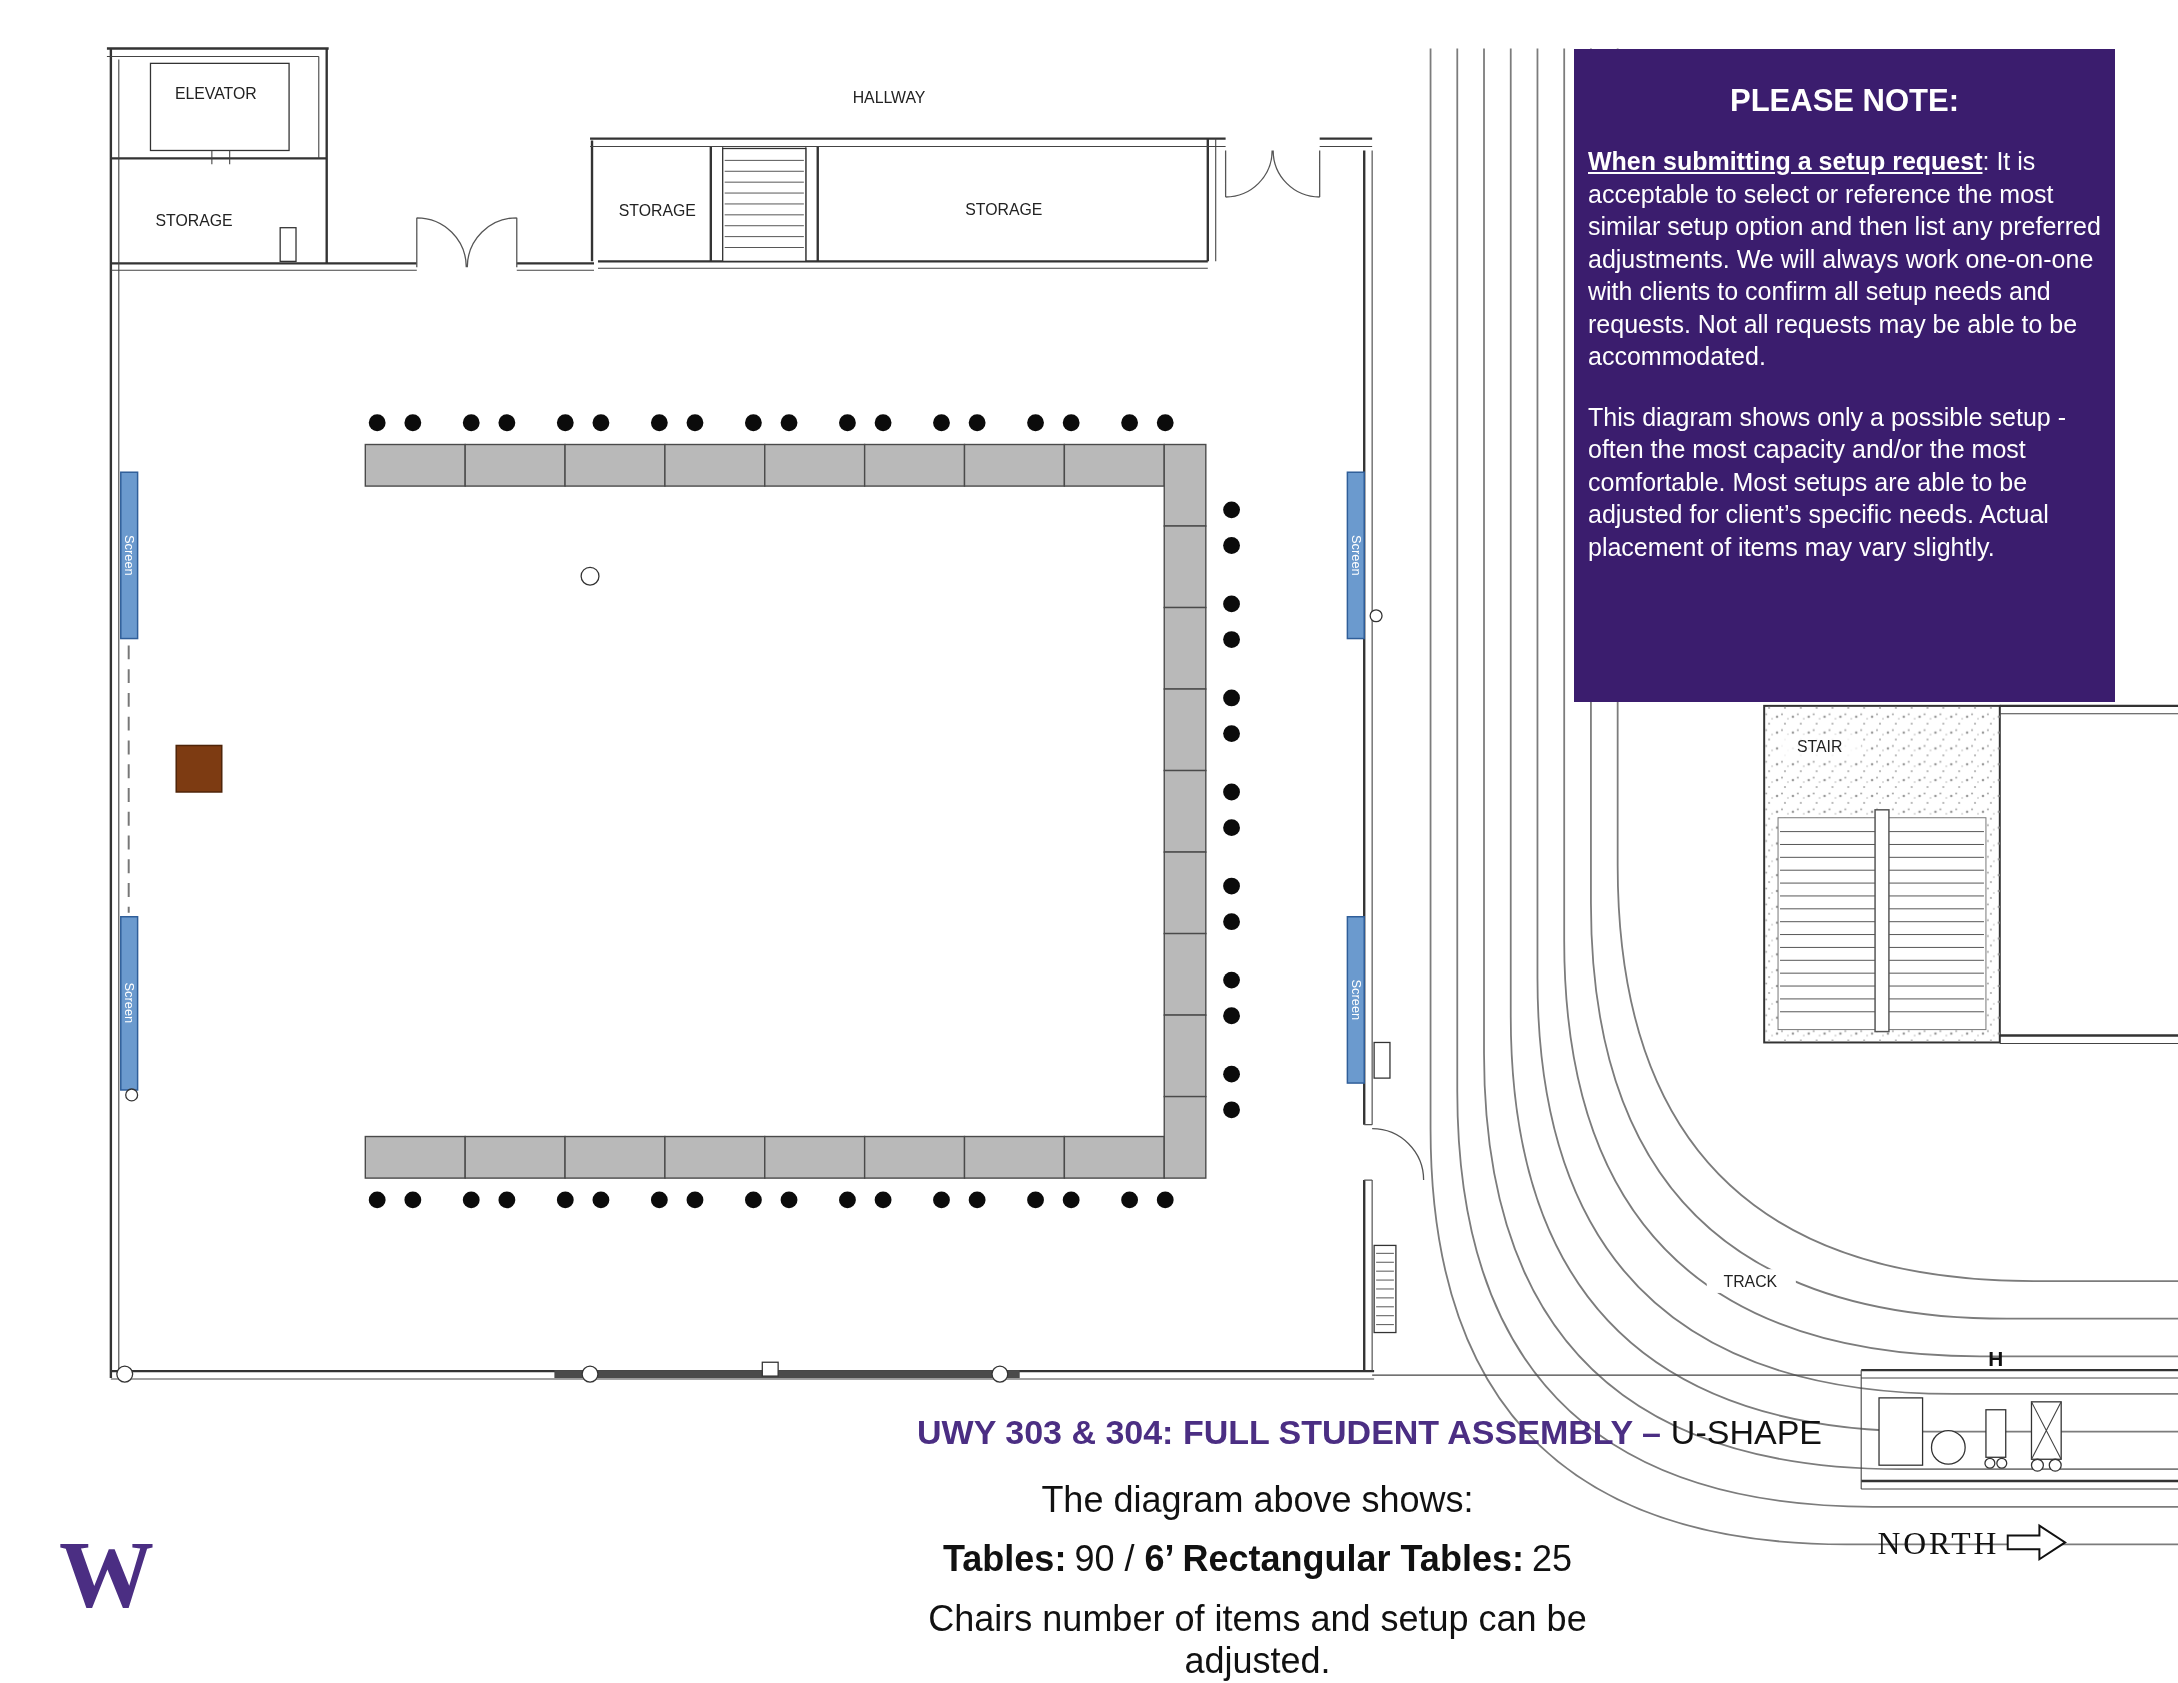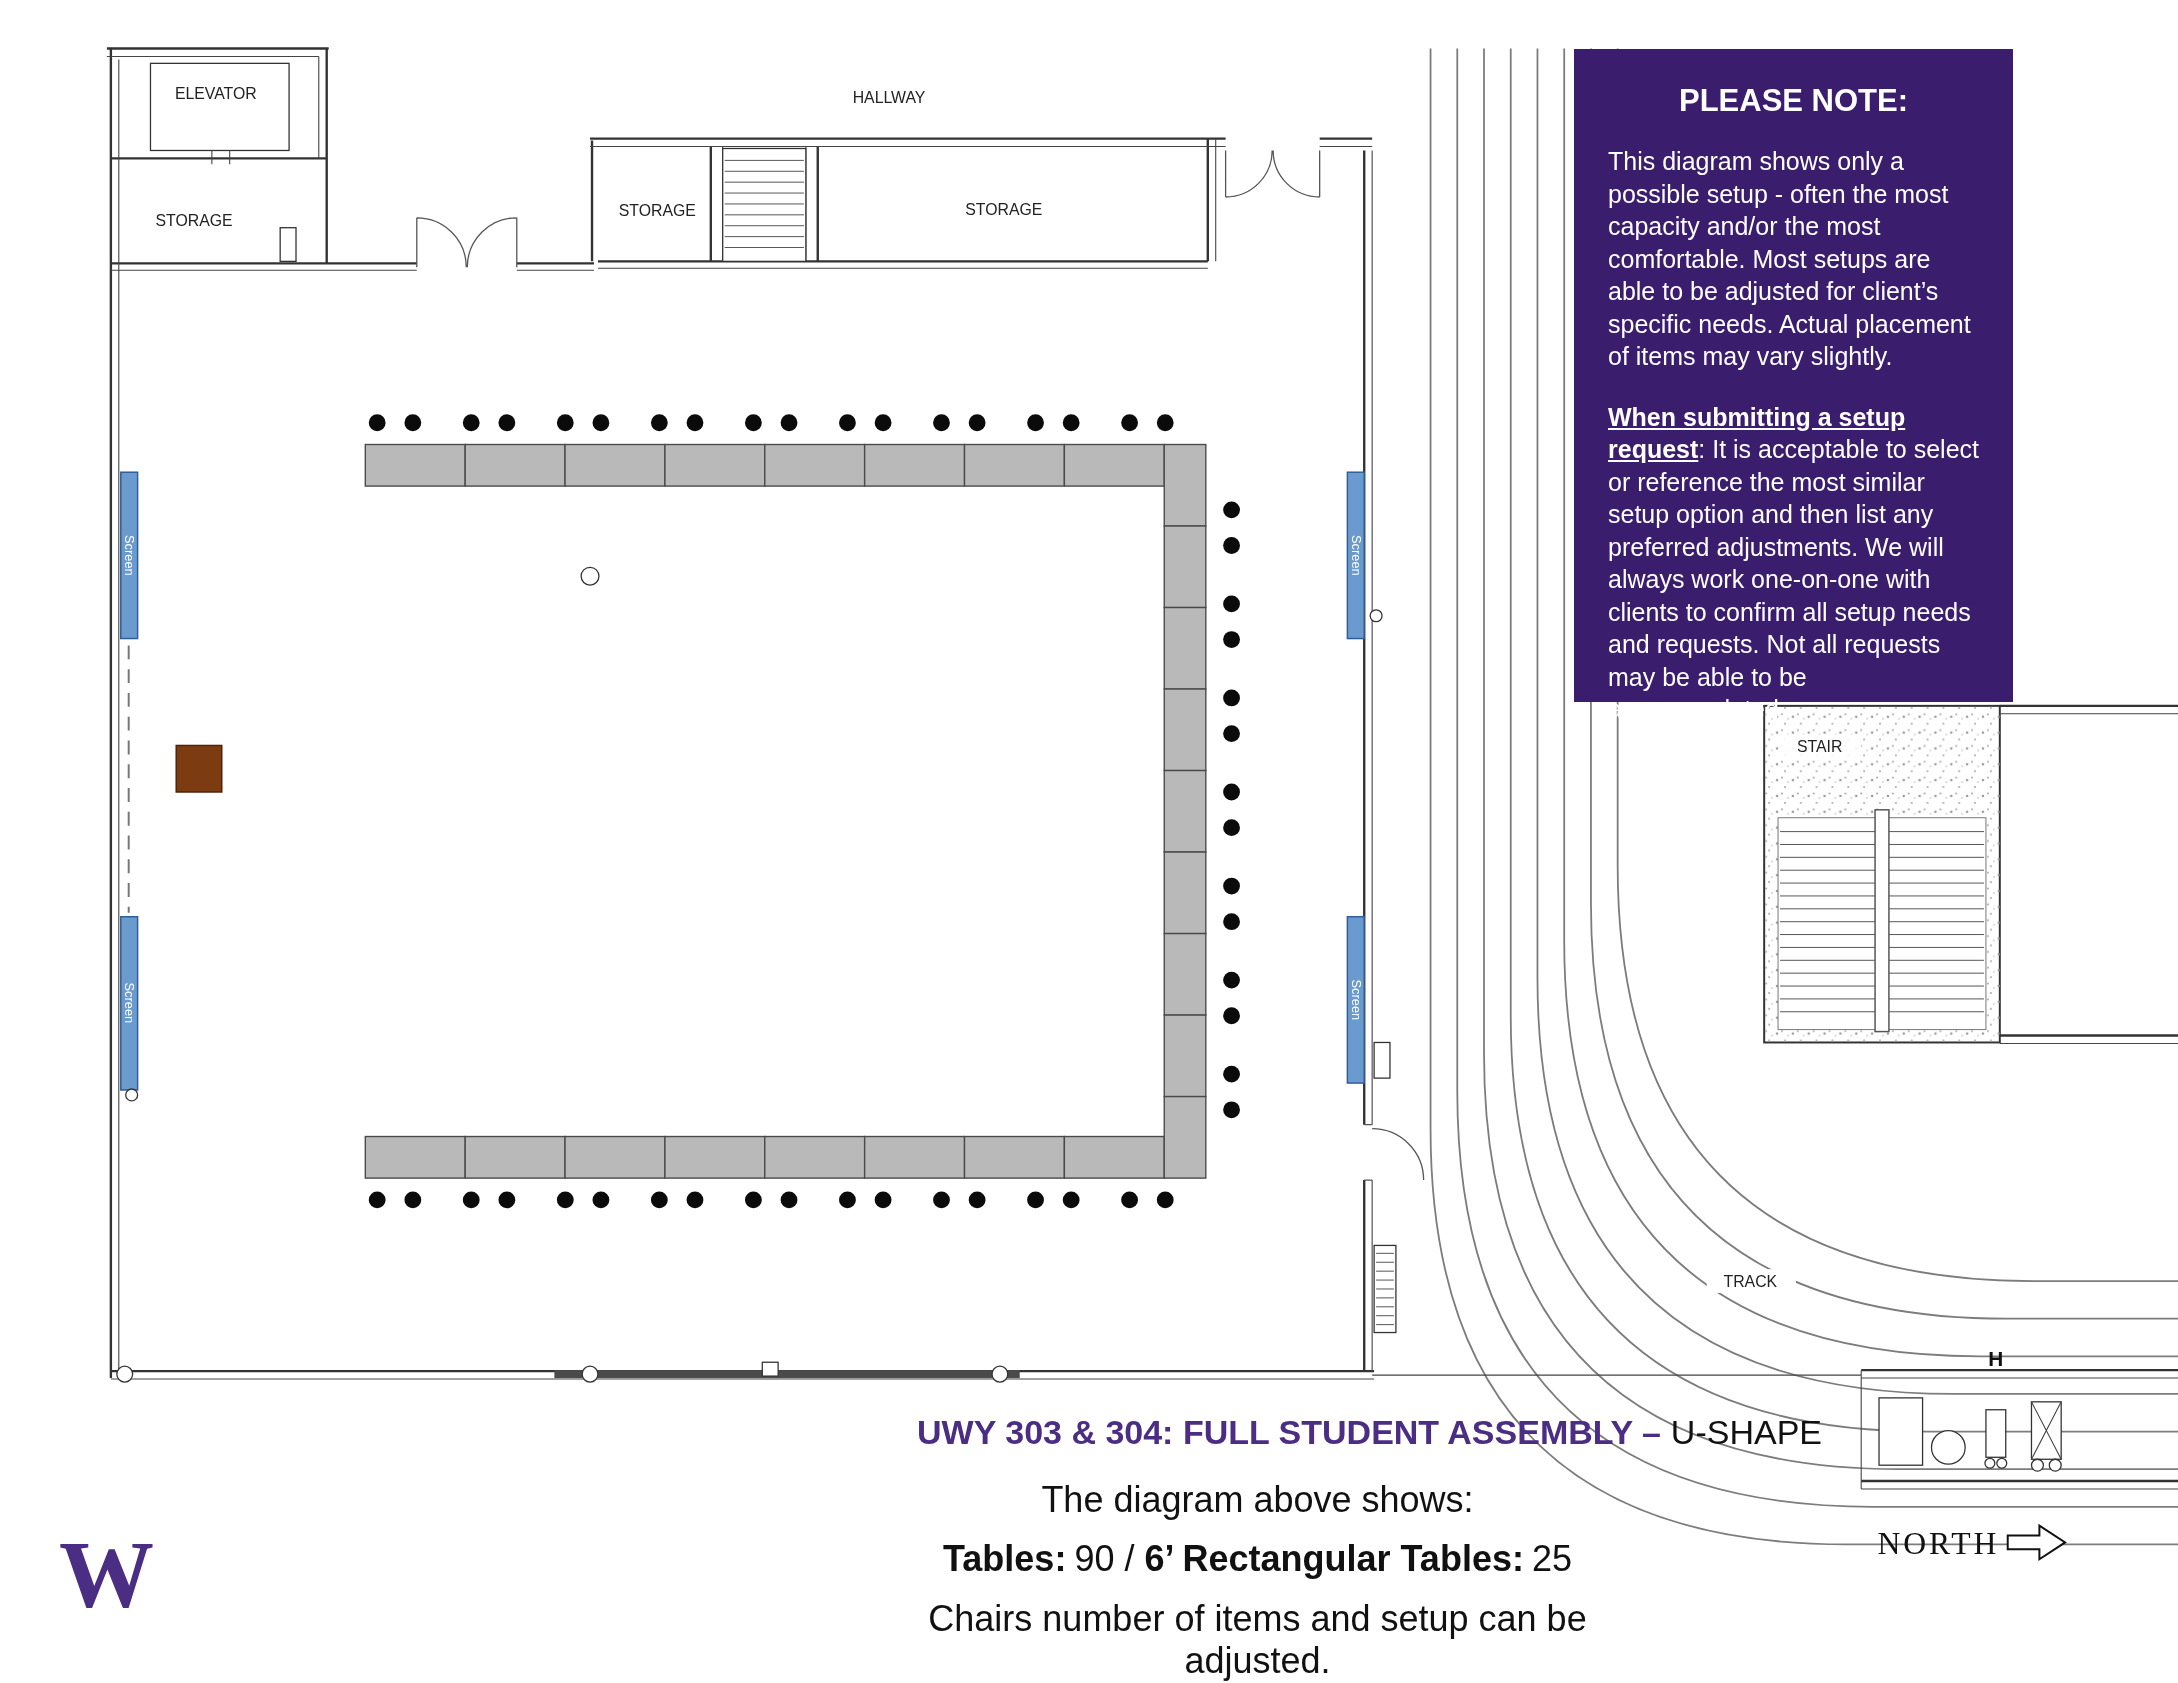--- a/index.html
+++ b/index.html
@@ -16,22 +16,22 @@
   .table{fill:#b9b9b9;stroke:#4a4a4a;stroke-width:1.4;}
   .chair{fill:#0b0b0b;}
   .screen{fill:#6b9ace;stroke:#2f5e99;stroke-width:1.5;}
   .fixture{fill:#fff;stroke:#333;stroke-width:1.3;}
   .plan-label{fill:#222;font-size:16px;font-family:"Liberation Sans",sans-serif;text-anchor:middle;}
   .screen-label{fill:#fff;font-size:13px;font-family:"Liberation Sans",sans-serif;text-anchor:middle;}
   .h-label{fill:#111;font-size:21px;font-weight:bold;text-anchor:middle;font-family:"Liberation Sans",sans-serif;}
   .north-label{fill:#111;font-size:32px;letter-spacing:3px;text-anchor:middle;font-family:"Liberation Serif",serif;}
 
   
-  .note-box{position:absolute;left:1574px;top:49px;width:439px;height:653px;
-    background:#3b1d6e;color:#fff;box-sizing:border-box;padding:24px 34px;z-index:5;}
+  .note-box{position:absolute;left:1574px;top:49px;width:541px;height:653px;
+    background:#3b1d6e;color:#fff;box-sizing:border-box;padding:24px 14px;z-index:5;}
   .note-title{text-align:center;font-weight:bold;font-size:31px;margin:10px 0 26px;}
   .note-p{font-size:25px;line-height:1.3;margin:0 0 28px;}
   .note-bu{font-weight:bold;text-decoration:underline;}
   .note-b{font-weight:bold;}
 
   
   .diagram-title{position:absolute;top:1413px;left:99px;width:1723px;text-align:right;
     font-size:34px;font-weight:bold;color:#4b2e83;z-index:4;}
   .diagram-title .regular{font-weight:400;color:#111;margin-left:10px;}
   .fline{position:absolute;left:891px;width:733px;text-align:center;font-size:36px;color:#111;z-index:4;}
@@ -312,22 +312,22 @@
     </g>
 
     <g>
       <text class="north-label" x="1958" y="1570">NORTH</text>
       <polygon points="2028,1551 2060,1551 2060,1541 2086,1558 2060,1575 2060,1565 2028,1565" fill="#fff" stroke="#111" stroke-width="2"></polygon>
     </g>
   </svg>
 
   <div class="note-box">
     <div class="note-title">PLEASE NOTE:</div>
+    <p class="note-p"><span class="note-bu">When submitting a setup request</span><span>: It is acceptable to select or reference the most similar setup option and then list any preferred adjustments. We will always work one-on-one with clients to confirm all setup needs and requests. Not all requests may be able to be accommodated.</span></p>
     <p class="note-p">This diagram shows only a possible setup - often the most capacity and/or the most comfortable. Most setups are able to be adjusted for client’s specific needs. Actual placement of items may vary slightly.</p>
-    <p class="note-p"><span class="note-bu">When submitting a setup request</span><span>: It is acceptable to select or reference the most similar setup option and then list any preferred adjustments. We will always work one-on-one with clients to confirm all setup needs and requests. Not all requests may be able to be accommodated.</span></p>
   </div>
 
   <div class="diagram-title"><span>UWY 303 &amp; 304: FULL STUDENT ASSEMBLY –</span><span class="regular">U-SHAPE</span></div>
 
   <div class="fline" id="shows-line">The diagram above shows:</div>
   <div class="fline" id="counts-line">
     <b class="lbl">Tables:</b><span>90</span><span class="sep">/</span><b class="lbl">6’ Rectangular Tables:</b><span>25</span>
   </div>
   <div class="fline" id="adjust-line">Chairs number of items and setup can be adjusted.</div>
 

